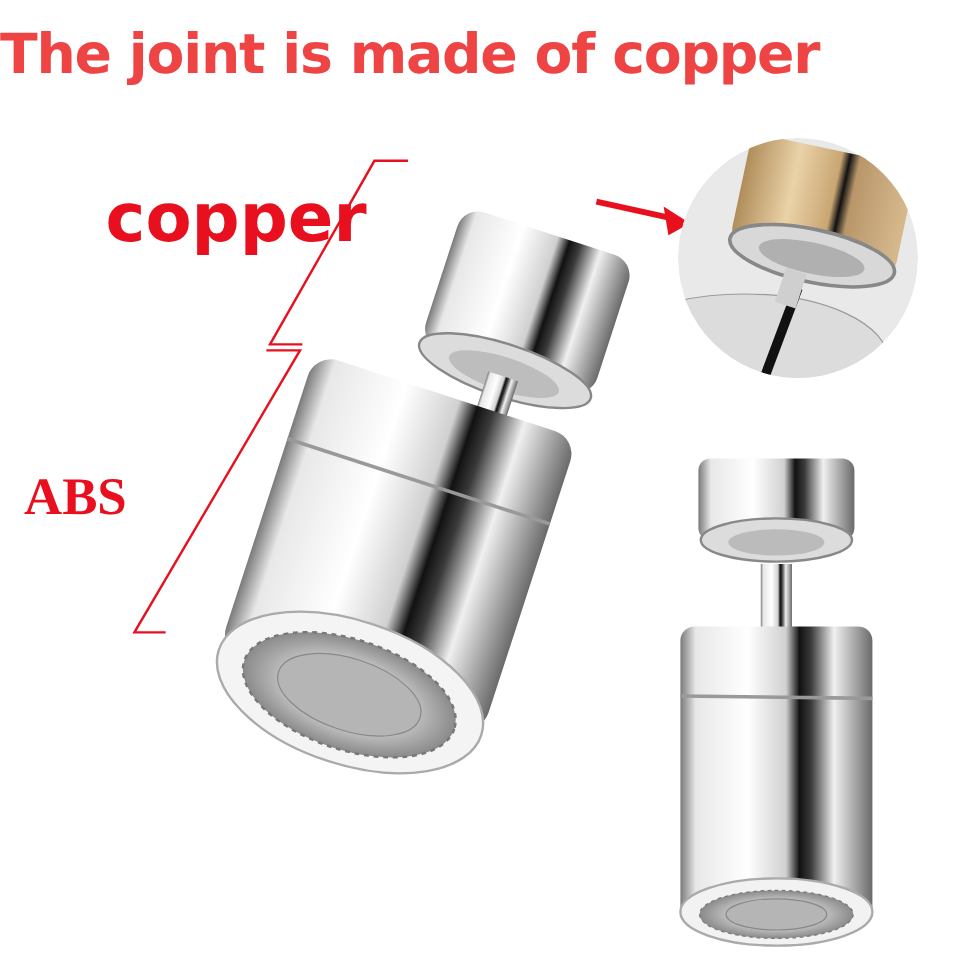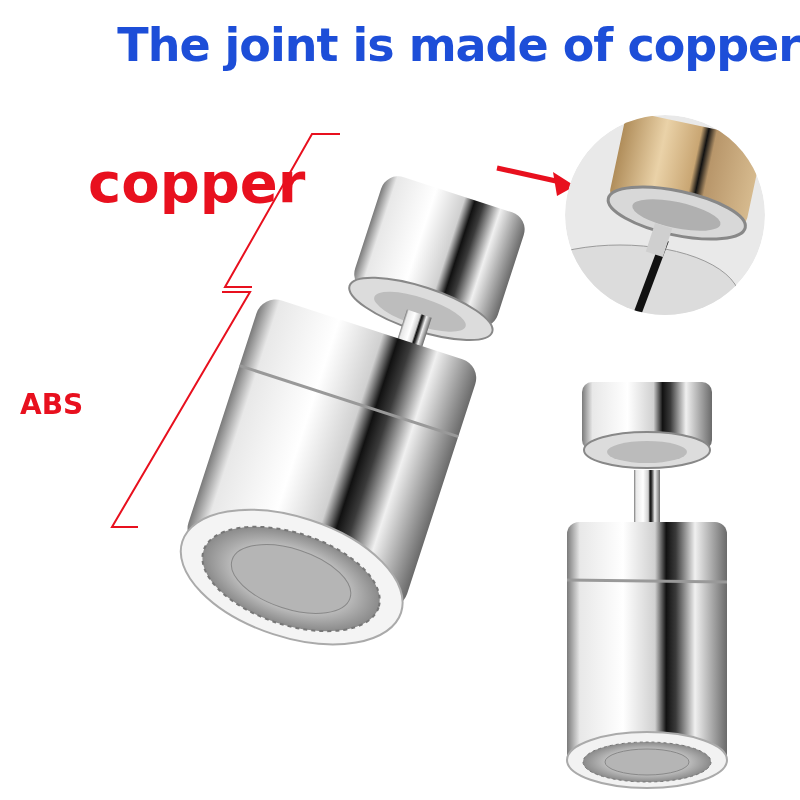--- a/index.html
+++ b/index.html
@@ -1,20 +1,20 @@
 <!DOCTYPE html>
 <html><head>
 <meta charset="utf-8">
 <style>
   html, body { margin:0; padding:0; background:#ffffff; }
   body { width:800px; height:800px; position:relative; overflow:hidden; font-family:"DejaVu Sans", sans-serif; }
-  .title { position:absolute; left:0; top:18px; width:800px; text-align:right; font-size:46px; font-weight:bold; color:#1d4ed8; letter-spacing:-1px; }
+  .title { position:absolute; left:0; top:18px; width:800px; text-align:left; font-size:46px; font-weight:bold; color:#ef4444; letter-spacing:-1px; }
   .label { position:absolute; font-weight:bold; color:#e8101e; }
   .label-copper { left:88px; top:150px; font-size:56px; }
-  .label-abs { left:20px; top:388px; font-size:28px; }
+  .label-abs { left:20px; top:388px; font-size:44px;font-family:Liberation Serif, serif; }
   svg { position:absolute; left:0; top:0; }
 </style>
 </head>
 <body>
 
 <div class="title">The joint is made of copper</div>
 
 <div class="label label-copper">copper</div>
 <div class="label label-abs">ABS</div>
 

